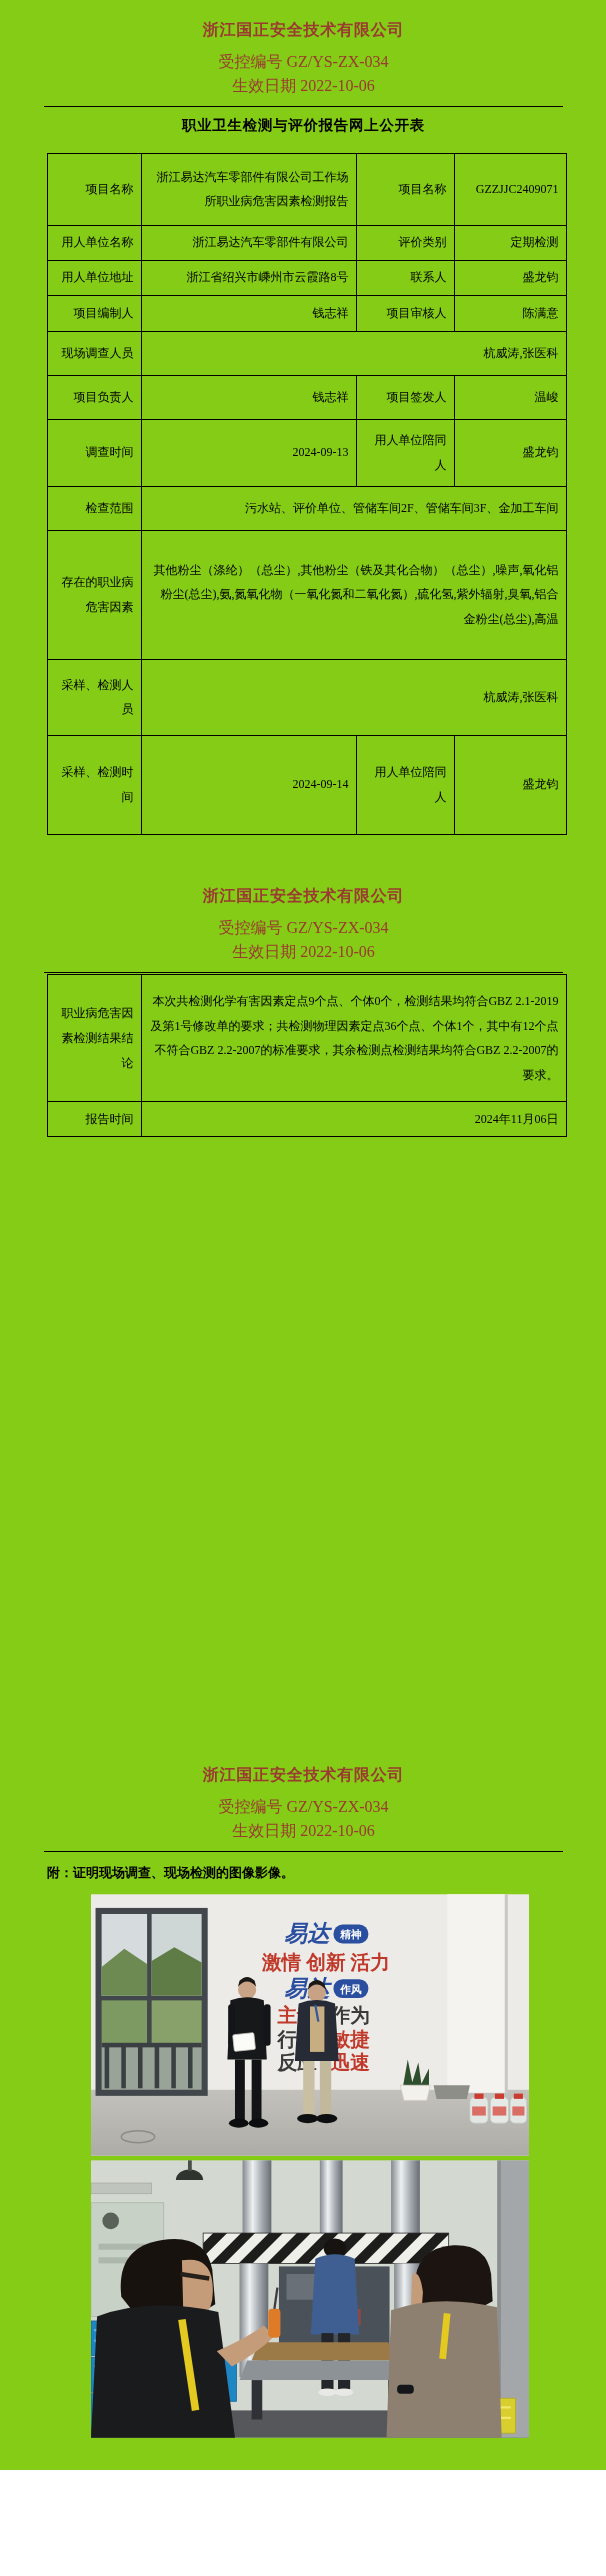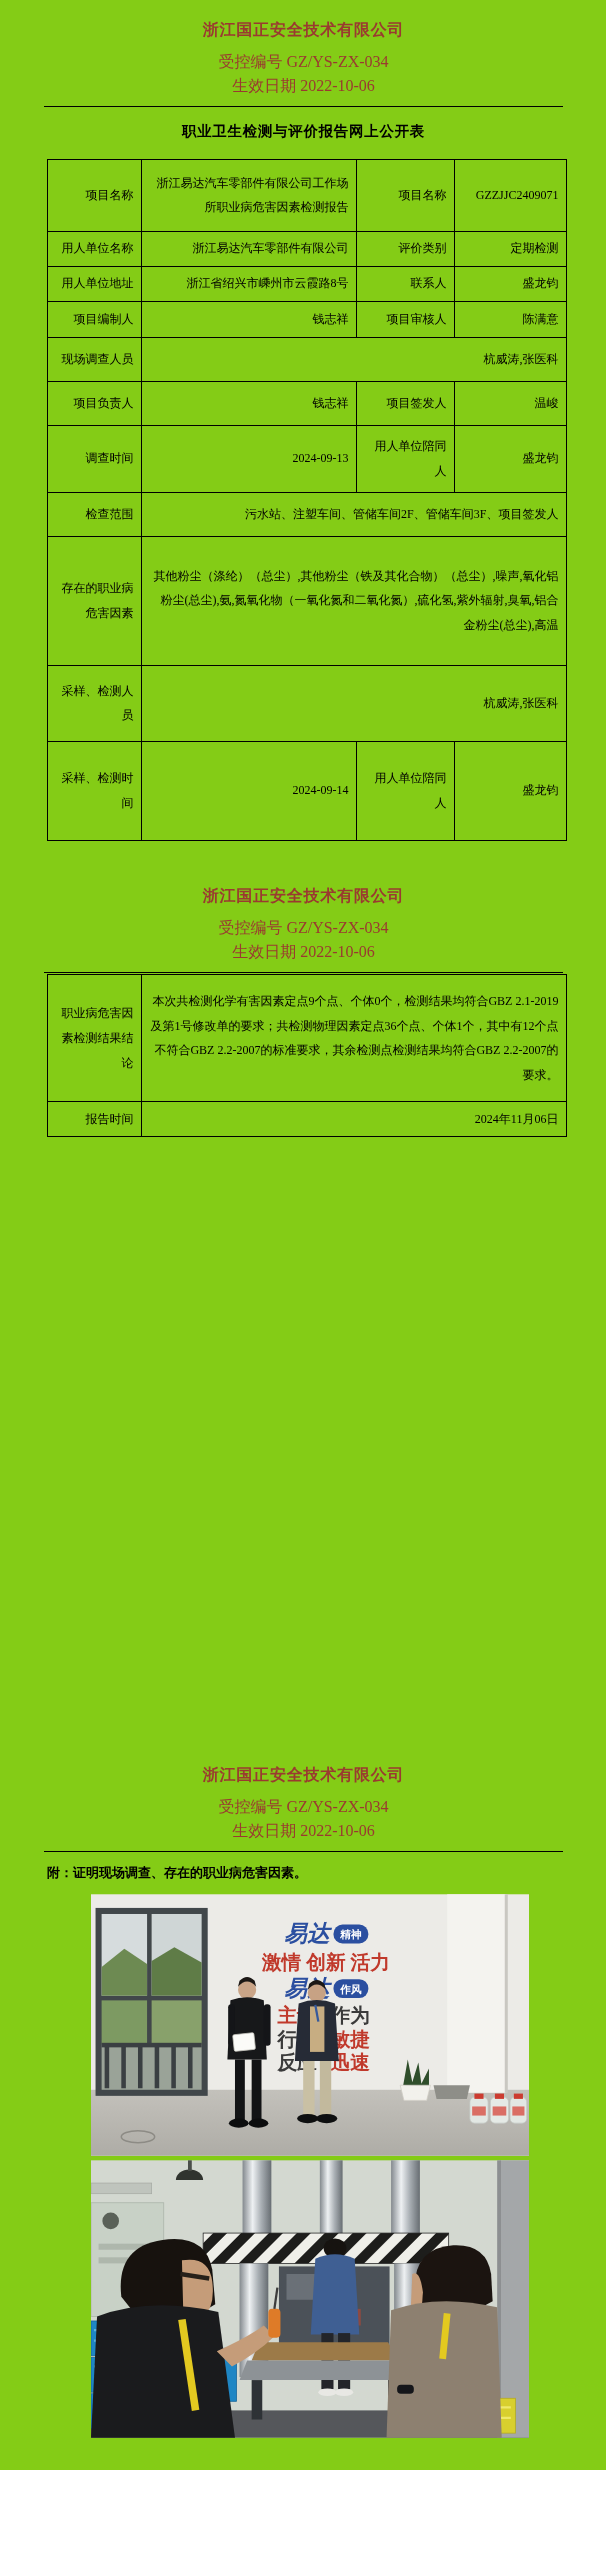--- a/index.html
+++ b/index.html
@@ -4,21 +4,21 @@
 <style>
   html,body{margin:0;padding:0;background:#ffffff;}
   .page{position:relative;width:607px;height:2470px;background:#84cc16;overflow:hidden;
         font-family:"Liberation Serif","DejaVu Serif",serif;color:#000;}
   .sec{position:absolute;left:0;width:607px;}
   .hdr{text-align:center;}
   .company{font-size:16px;font-weight:bold;color:var(--hdr,#9a3a30);letter-spacing:0.8px;padding-top:20px;line-height:1.25;}
   .meta{font-size:16px;color:var(--hdr,#9a3a30);line-height:1.35;margin-top:3px;}
   .meta.first{margin-top:10.6px;}
   .rule{height:0;border-top:1.5px solid #000;width:519px;margin:9px auto 0 44px;}
-  .title{font-size:14.4px;font-weight:bold;text-align:center;margin:15px 0 0 0;letter-spacing:0.8px;color:#000;}
+  .title{font-size:14.4px;font-weight:bold;text-align:center;margin:9px 0 0 0;letter-spacing:0.8px;color:#000;}
   table.grid{border-collapse:collapse;table-layout:fixed;width:519px;margin:18px 0 0 47px;font-size:12px;}
   table.grid td{border:0.8px solid #000;text-align:right;vertical-align:middle;padding:3px 7.6px;line-height:2.05;word-break:break-all;}
   td.just{text-align:justify;padding:4.6px 10.6px;line-height:2.15;}
   .rh95{height:72px}.rh46{height:35px}.rh48{height:36px}.rh58{height:44px}
   .rh88{height:67px}.rh170{height:129px}.rh100{height:76px}.rh130{height:99px}
   .rh168{height:127px}.rh50{height:38px}
   .attach{font-size:13px;font-weight:bold;margin:12px 0 0 47px;}
   .photo{display:block;margin:12px 0 0 91px;}
   .photo+.photo{margin-top:4.6px;}
   svg text{font-family:"Liberation Serif","DejaVu Serif",serif;}
@@ -80,21 +80,21 @@
         <td>温峻</td>
       </tr>
       <tr class="rh88">
         <td>调查时间</td>
         <td>2024-09-13</td>
         <td>用人单位陪同人</td>
         <td>盛龙钧</td>
       </tr>
       <tr class="rh58">
         <td>检查范围</td>
-        <td colspan="3">污水站、注塑车间、管储车间2F、管储车间3F、项目签发人</td>
+        <td colspan="3">污水站、评价单位、管储车间2F、管储车间3F、金加工车间</td>
       </tr>
       <tr class="rh170">
         <td>存在的职业病危害因素</td>
         <td colspan="3">其他粉尘（涤纶）（总尘）,其他粉尘（铁及其化合物）（总尘）,噪声,氧化铝粉尘(总尘),氨,氮氧化物（一氧化氮和二氧化氮）,硫化氢,紫外辐射,臭氧,铝合金粉尘(总尘),高温</td>
       </tr>
       <tr class="rh100">
         <td>采样、检测人员</td>
         <td colspan="3">杭威涛,张医科</td>
       </tr>
       <tr class="rh130">
@@ -134,21 +134,21 @@
     </table>
   </section>
 
   <section class="sec" style="top:1745px;">
     <div class="hdr">
       <div class="company">浙江国正安全技术有限公司</div>
       <div class="meta first">受控编号 GZ/YS-ZX-034</div>
       <div class="meta">生效日期 2022-10-06</div>
       <div class="rule"></div>
     </div>
-    <div class="attach">附：证明现场调查、存在的职业病危害因素。</div>
+    <div class="attach">附：证明现场调查、现场检测的图像影像。</div>
 
     <svg class="photo" width="438" height="262" viewBox="0 0 578 345">
       <defs>
         <linearGradient id="floor1" x1="0" y1="0" x2="0" y2="1">
           <stop offset="0" stop-color="#c3c1bb"></stop>
             <stop offset="1" stop-color="#aeaca6"></stop>
         </linearGradient>
       </defs>
       <rect x="0" y="0" width="578" height="345" fill="#ecebe7"></rect>
       <rect x="0" y="258" width="578" height="87" fill="url(#floor1)"></rect>

